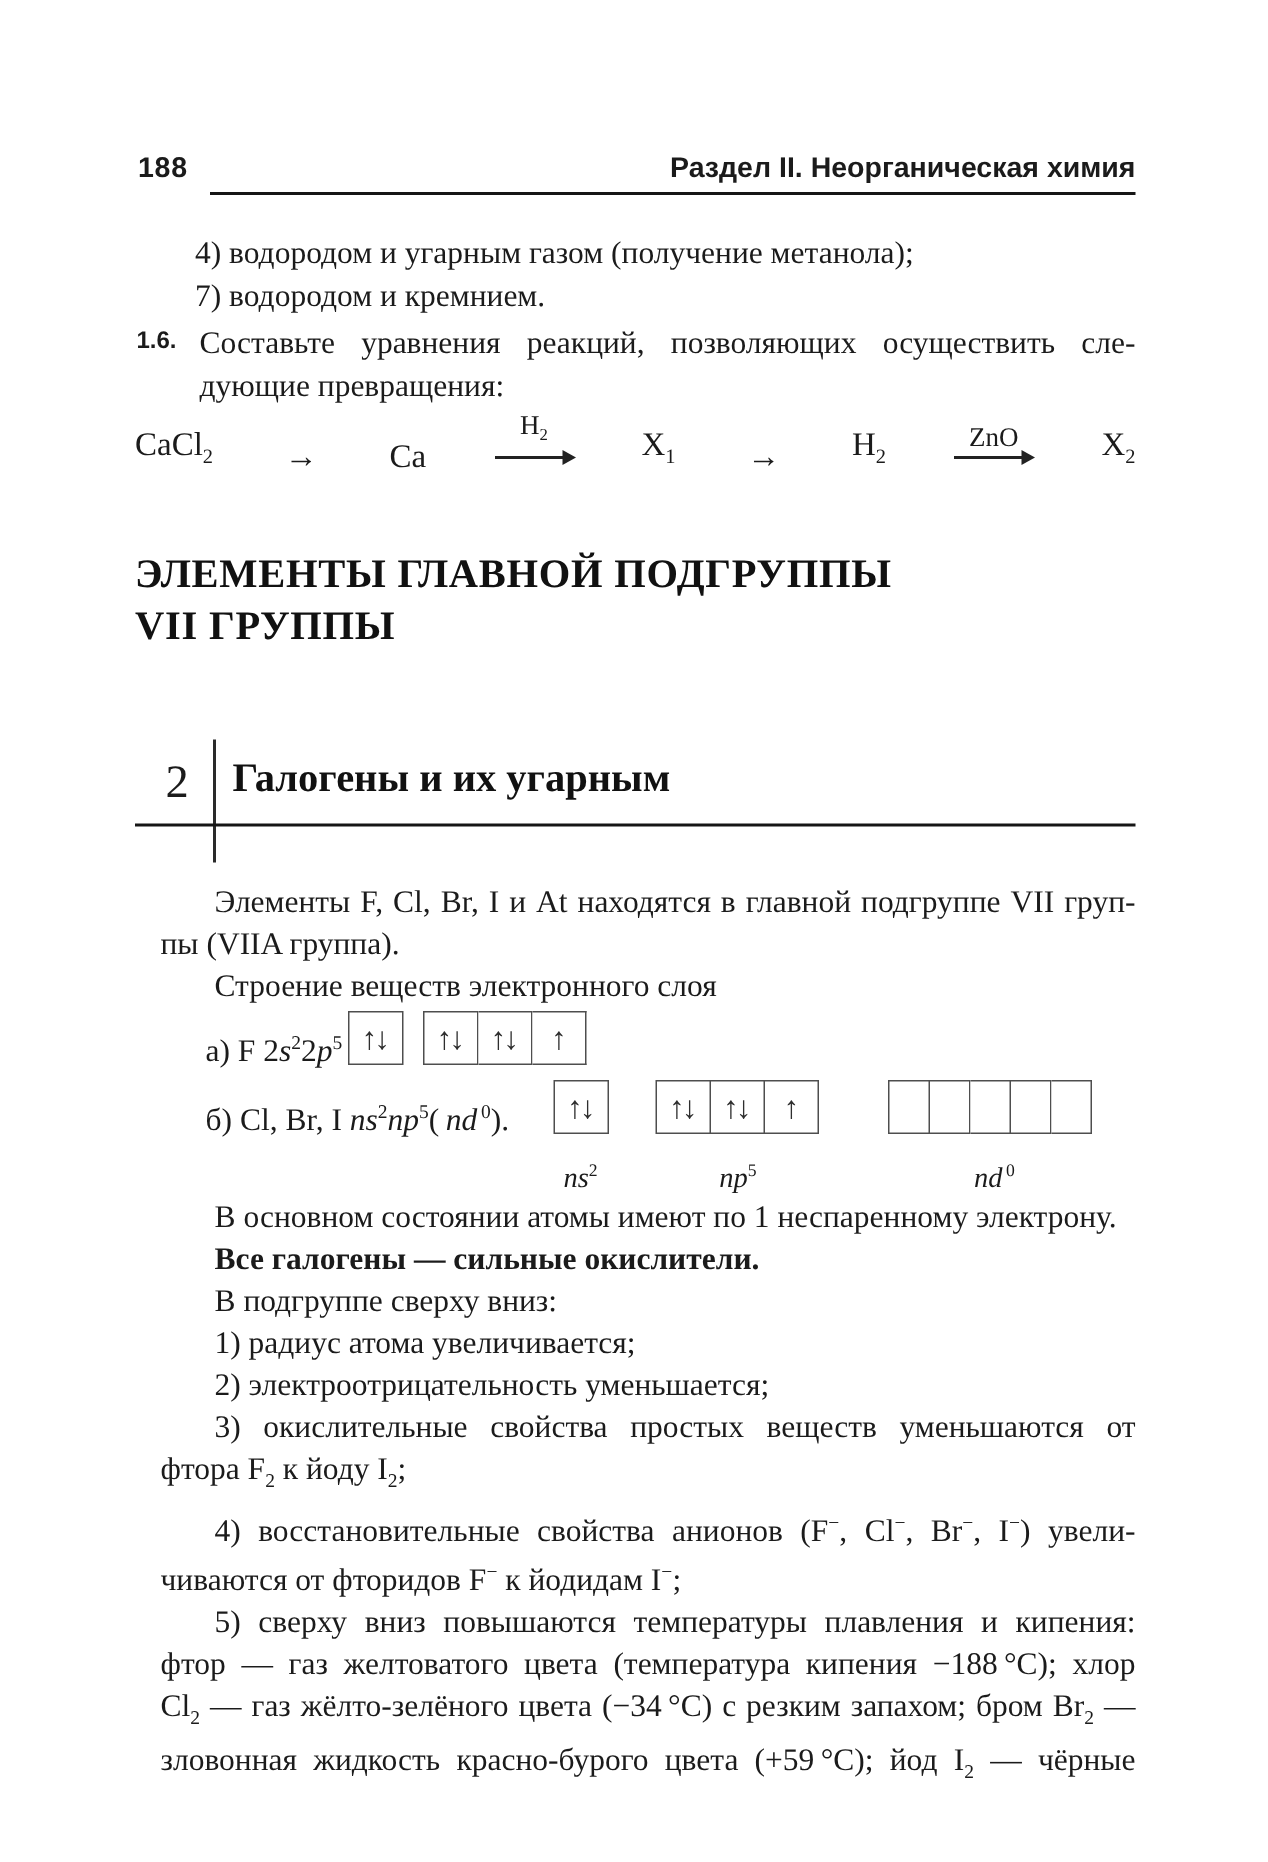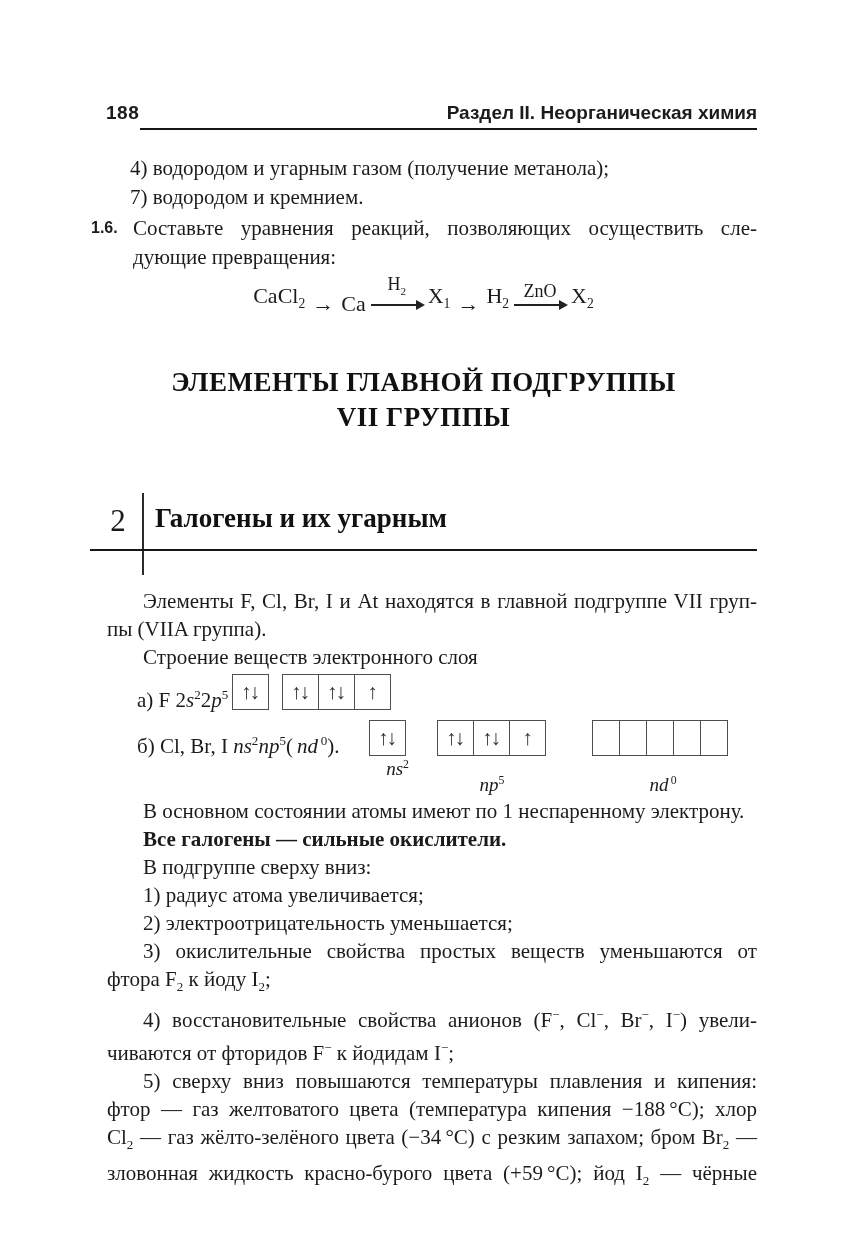--- a/index.html
+++ b/index.html
@@ -3,52 +3,52 @@
 <meta charset="utf-8">
 <style>
   html,body{margin:0;padding:0;background:#ffffff;}
   body{width:845px;height:1241px;overflow:hidden;position:relative;
        font-family:"Liberation Serif",serif;color:#1b1b1b;}
   .page{width:667px;margin-left:90px;position:relative;}
 
   
   .header{margin-top:100px;position:relative;height:30px;
           font-family:"Liberation Sans",sans-serif;font-weight:bold;font-size:19px;}
-  .pagenum{position:absolute;left:16px;top:2px;letter-spacing:.5px;}
+  .pagenum{position:absolute;left:2px;top:2px;letter-spacing:.5px;}
   .sectitle{position:absolute;right:0;top:2px;}
   .hrule{position:absolute;left:50px;right:0;bottom:0;height:2.5px;background:#161616;}
 
   
   .intro{margin-top:24px;font-size:21px;line-height:28.5px;}
   .intro div{padding-left:40px;}
 
   
   .task{margin-top:3px;position:relative;font-size:21px;line-height:28.5px;}
   .task-num{position:absolute;left:1px;top:0;
             font-family:"Liberation Sans",sans-serif;font-weight:bold;font-size:16px;}
   .task-line{padding-left:43px;}
   .jl{text-align:justify;text-align-last:justify;}
 
   
-  .equation{margin-top:4px;height:42px;display:flex;justify-content:center;
+  .equation{margin-top:4px;height:42px;display:flex;justify-content:space-between;
             align-items:flex-end;font-size:22px;}
   .eq-tok{line-height:26px;}
   .eq-arrow{line-height:26px;margin:0 7px;}
   sub{font-size:0.62em;}
   sup{font-size:0.62em;}
   .larrow{display:inline-flex;flex-direction:column;align-items:center;margin:0 5px;}
   .larrow .lab{font-size:18px;line-height:18px;padding:0 4px;}
   .larrow .shaft{height:2px;background:#222;position:relative;margin:4px 0 11px;
                  min-width:52px;align-self:stretch;}
   .larrow .shaft::after{content:'';position:absolute;right:-2px;top:-4.5px;
         border-left:9px solid #222;border-top:5px solid transparent;
         border-bottom:5px solid transparent;}
 
   
-  .sec-heading{margin-top:48px;text-align:center;font-weight:bold;font-size:27px;
+  .sec-heading{margin-top:48px;text-align:left;font-weight:bold;font-size:27px;
                line-height:35px;letter-spacing:.5px;color:#111;}
 
   
   .chapter{margin-top:56px;position:relative;height:84px;}
   .ch-num{position:absolute;left:12px;top:12px;width:32px;text-align:center;font-size:31px;}
   .ch-vline{position:absolute;left:52px;top:2px;height:82px;width:1.6px;background:#2a2a2a;}
   .ch-title{position:absolute;left:65px;top:12px;font-size:27px;font-weight:bold;color:#111;}
   .ch-rule{position:absolute;left:0;right:0;top:58px;height:2.2px;background:#161616;}
 
   
@@ -145,21 +145,21 @@
           <div class="cell">↑</div>
         </div>
       <div class="boxgroup" style="left:485px;top:47px;">
           <div class="cell dcell"></div>
           <div class="cell dcell"></div>
           <div class="cell dcell"></div>
           <div class="cell dcell"></div>
           <div class="cell dcell"></div>
         </div>
 
-      <div class="sub-label" style="left:258px;top:78px;width:44px;text-align:right;"><i>ns</i><sup>2</sup></div>
+      <div class="sub-label" style="left:258px;top:94px;width:44px;"><i>ns</i><sup>2</sup></div>
       <div class="sub-label" style="left:330px;top:94px;width:110px;"><i>np</i><sup>5</sup></div>
       <div class="sub-label" style="left:485px;top:94px;width:142px;"><i>nd</i><sup> 0</sup></div>
     </div>
 
     <div class="ind">В основном состоянии атомы имеют по 1 неспаренному электрону.</div>
     <div class="ind bold">Все галогены — сильные окислители.</div>
     <div class="ind">В подгруппе сверху вниз:</div>
     <div class="ind">1) радиус атома увеличивается;</div>
     <div class="ind">2) электроотрицательность уменьшается;</div>
     <div class="ind jl">3) окислительные свойства простых веществ уменьшаются от</div>

